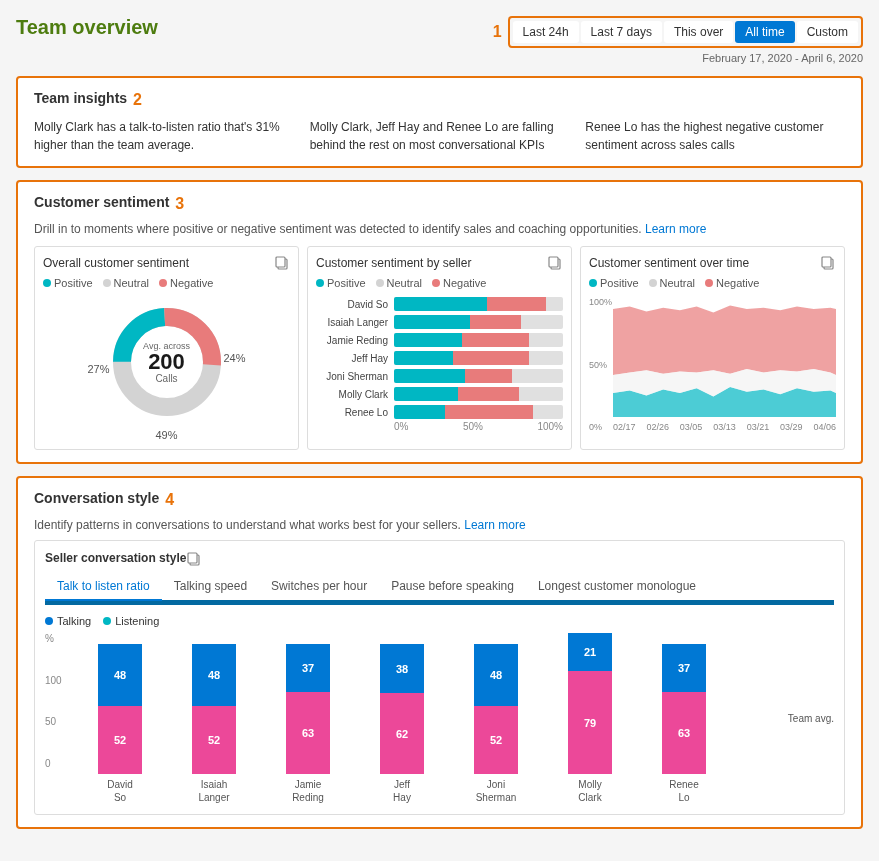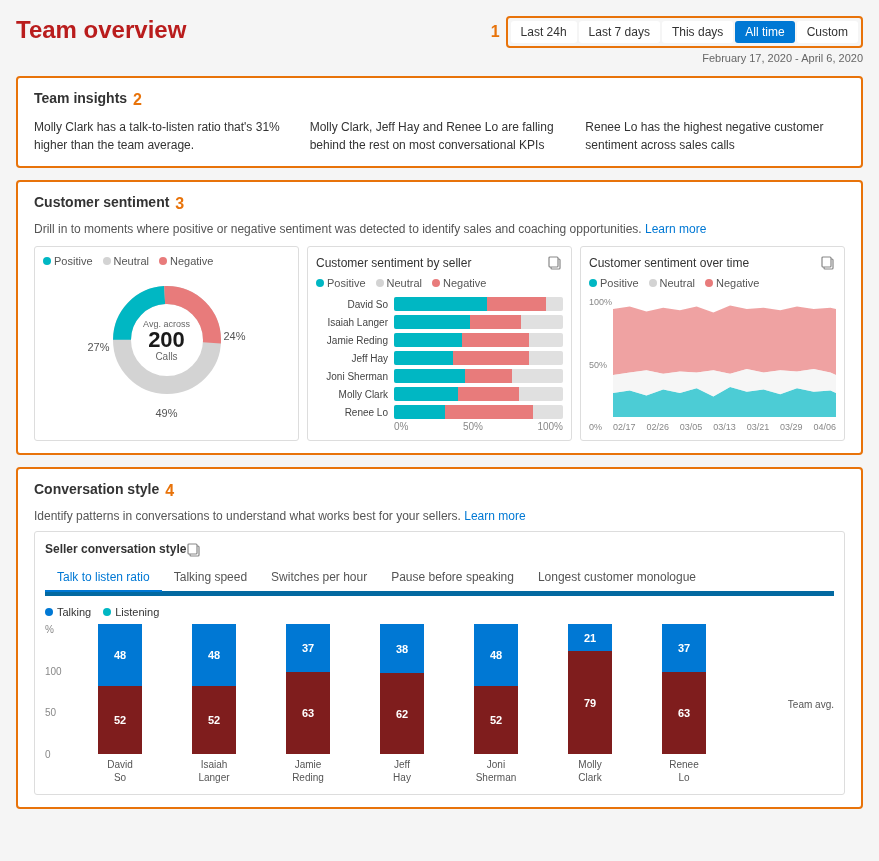--- a/index.html
+++ b/index.html
@@ -1,19 +1,19 @@
 <!DOCTYPE html>
 <html><head>
   <meta charset="utf-8">
   <style>
     * { box-sizing: border-box; margin: 0; padding: 0; }
     body { font-family: 'Segoe UI', Arial, sans-serif; background: #f5f5f5; color: #333; font-size: 13px; }
     .page { padding: 16px; max-width: 879px; }
     .page-header { display: flex; justify-content: space-between; align-items: flex-start; margin-bottom: 12px; }
-    .page-title { font-size: 24px; font-weight: 600; color: #b91c1c; }
+    .page-title { font-size: 20px; font-weight: 600; color: #4d7c0f; }
     .header-right { display: flex; flex-direction: column; align-items: flex-end; }
     .time-buttons { display: flex; gap: 2px; border: 2px solid #e8730a; padding: 3px; border-radius: 4px; }
     .time-btn { padding: 4px 10px; border: none; background: #fff; cursor: pointer; font-size: 12px; border-radius: 3px; color: #333; }
     .time-btn.active { background: #0078d4; color: #fff; }
     .date-range { font-size: 11px; color: #666; margin-top: 4px; }
     .step-label { color: #e8730a; font-weight: 700; font-size: 16px; margin-left: 6px; }
 
     .card { background: #fff; border: 2px solid #e8730a; border-radius: 4px; margin-bottom: 12px; padding: 12px 16px; }
     .card-title { font-size: 14px; font-weight: 600; margin-bottom: 4px; }
     .card-header-row { display: flex; align-items: center; margin-bottom: 8px; }
@@ -57,41 +57,41 @@
     .tabs { display: flex; gap: 0; border-bottom: 5px solid #0369a1; margin-bottom: 10px; }
     .tab { padding: 6px 12px; font-size: 12px; cursor: pointer; color: #555; border-bottom: 2px solid transparent; margin-bottom: -1px; }
     .tab.active { color: #0078d4; border-bottom: 2px solid #0078d4; font-weight: 500; }
     .bar-legend { display: flex; gap: 12px; font-size: 11px; margin-bottom: 6px; }
     .bar-legend-item { display: flex; align-items: center; gap: 4px; }
     .bar-legend-dot { width: 8px; height: 8px; border-radius: 50%; }
     .talk-bar-group { display: flex; flex-direction: column; align-items: center; width: 90px; }
     .talk-bar-stack { display: flex; flex-direction: column; align-items: center; width: 44px; }
     .talk-seg { width: 44px; display: flex; align-items: center; justify-content: center; font-size: 11px; font-weight: 600; color: #fff; }
     .talk-seg-top { background: #0078d4; }
-    .talk-seg-bot { background: #7f1d1d; }
+    .talk-seg-bot { background: #ec4899; }
     .talk-name { font-size: 10px; color: #555; text-align: center; margin-top: 4px; line-height: 1.3; }
     .chart-row-area { display: flex; align-items: stretch; }
     .y-axis-area { display: flex; flex-direction: column; justify-content: space-between; font-size: 9px; color: #888; padding-right: 4px; width: 24px; }
   </style>
 </head>
 <body>
 
 <div class="page">
 
   <div class="page-header">
     <div style="display:flex; align-items:center;">
       <h1 class="page-title">Team overview</h1>
     </div>
     <div class="header-right">
       <div style="display:flex; align-items:center; gap:6px;">
         <span class="step-label">1</span>
         <div class="time-buttons">
           <button class="time-btn">Last 24h</button>
           <button class="time-btn">Last 7 days</button>
-          <button class="time-btn">This days</button>
+          <button class="time-btn">This over</button>
           <button class="time-btn active">All time</button>
           <button class="time-btn">Custom</button>
         </div>
       </div>
       <div class="date-range">February 17, 2020 - April 6, 2020</div>
     </div>
   </div>
 
   <div class="card">
     <div class="card-header-row">
@@ -111,20 +111,27 @@
       <span class="step-label">3</span>
     </div>
     <div class="sentiment-desc">
       <span>Drill in to moments where positive or negative sentiment was detected to identify sales and coaching opportunities.</span>
       <a href="#">Learn more</a>
     </div>
 
     <div class="sentiment-panels">
 
       <div class="sentiment-panel">
+        <div class="sentiment-panel-title">
+          <span>Overall customer sentiment</span>
+          <svg width="16" height="16" viewBox="0 0 16 16" fill="none" xmlns="http://www.w3.org/2000/svg">
+              <rect x="4" y="4" width="9" height="10" rx="1" stroke="#888" stroke-width="1.2" fill="none"></rect>
+              <rect x="2" y="2" width="9" height="10" rx="1" stroke="#888" stroke-width="1.2" fill="white"></rect>
+            </svg>
+        </div>
         <div class="legend">
           <div class="legend-item">
               <div class="legend-dot" style="background:#00b7c3;"></div>
               <span>Positive</span>
             </div>
           <div class="legend-item">
               <div class="legend-dot" style="background:#d3d3d3;"></div>
               <span>Neutral</span>
             </div>
           <div class="legend-item">
@@ -361,21 +368,21 @@
   </div>
             <div class="talk-bar-group" style="margin-bottom: 0px;">
     <div class="talk-bar-stack">
       <div class="talk-seg talk-seg-top" style="height:62px;">48</div>
       <div class="talk-seg talk-seg-bot" style="height:68px;">52</div>
     </div>
     <div class="talk-name">Joni<br>Sherman</div>
   </div>
             <div class="talk-bar-group" style="margin-bottom: 0px;">
     <div class="talk-bar-stack">
-      <div class="talk-seg talk-seg-top" style="height:27px;">21</div>
+      <div class="talk-seg talk-seg-top" style="height:38px;">21</div>
       <div class="talk-seg talk-seg-bot" style="height:103px;">79</div>
     </div>
     <div class="talk-name">Molly<br>Clark</div>
   </div>
             <div class="talk-bar-group" style="margin-bottom: 0px;">
     <div class="talk-bar-stack">
       <div class="talk-seg talk-seg-top" style="height:48px;">37</div>
       <div class="talk-seg talk-seg-bot" style="height:82px;">63</div>
     </div>
     <div class="talk-name">Renee<br>Lo</div>

